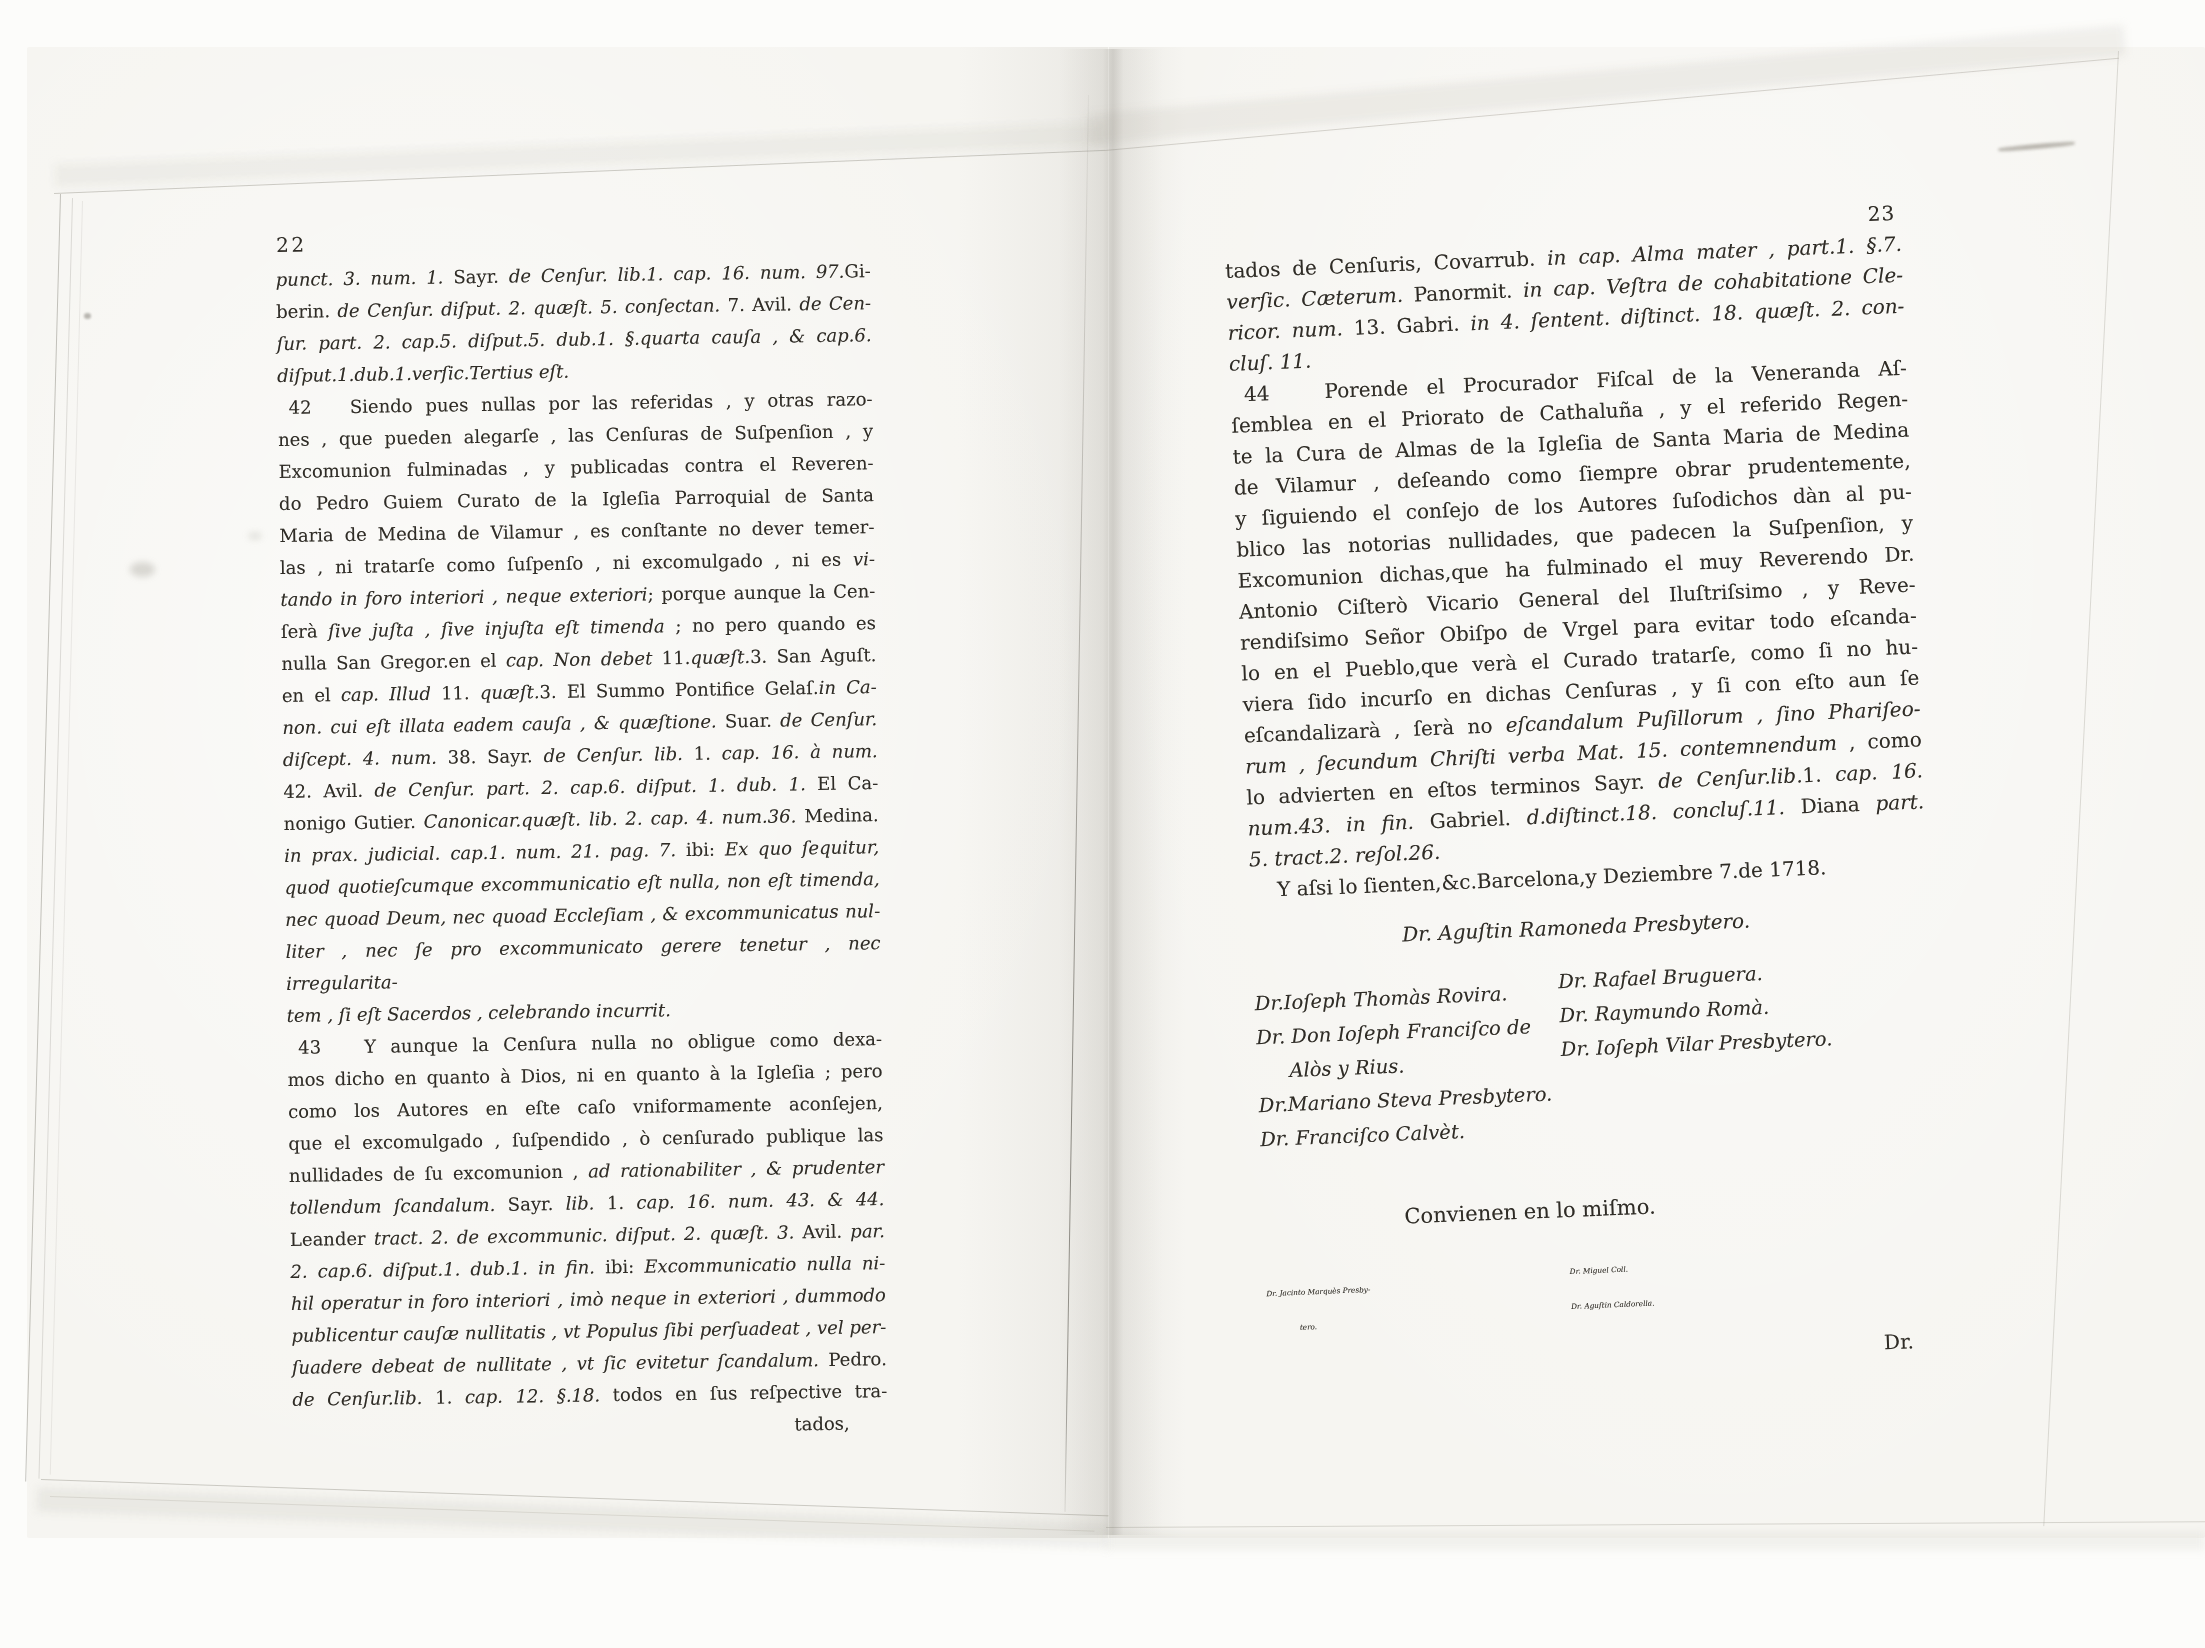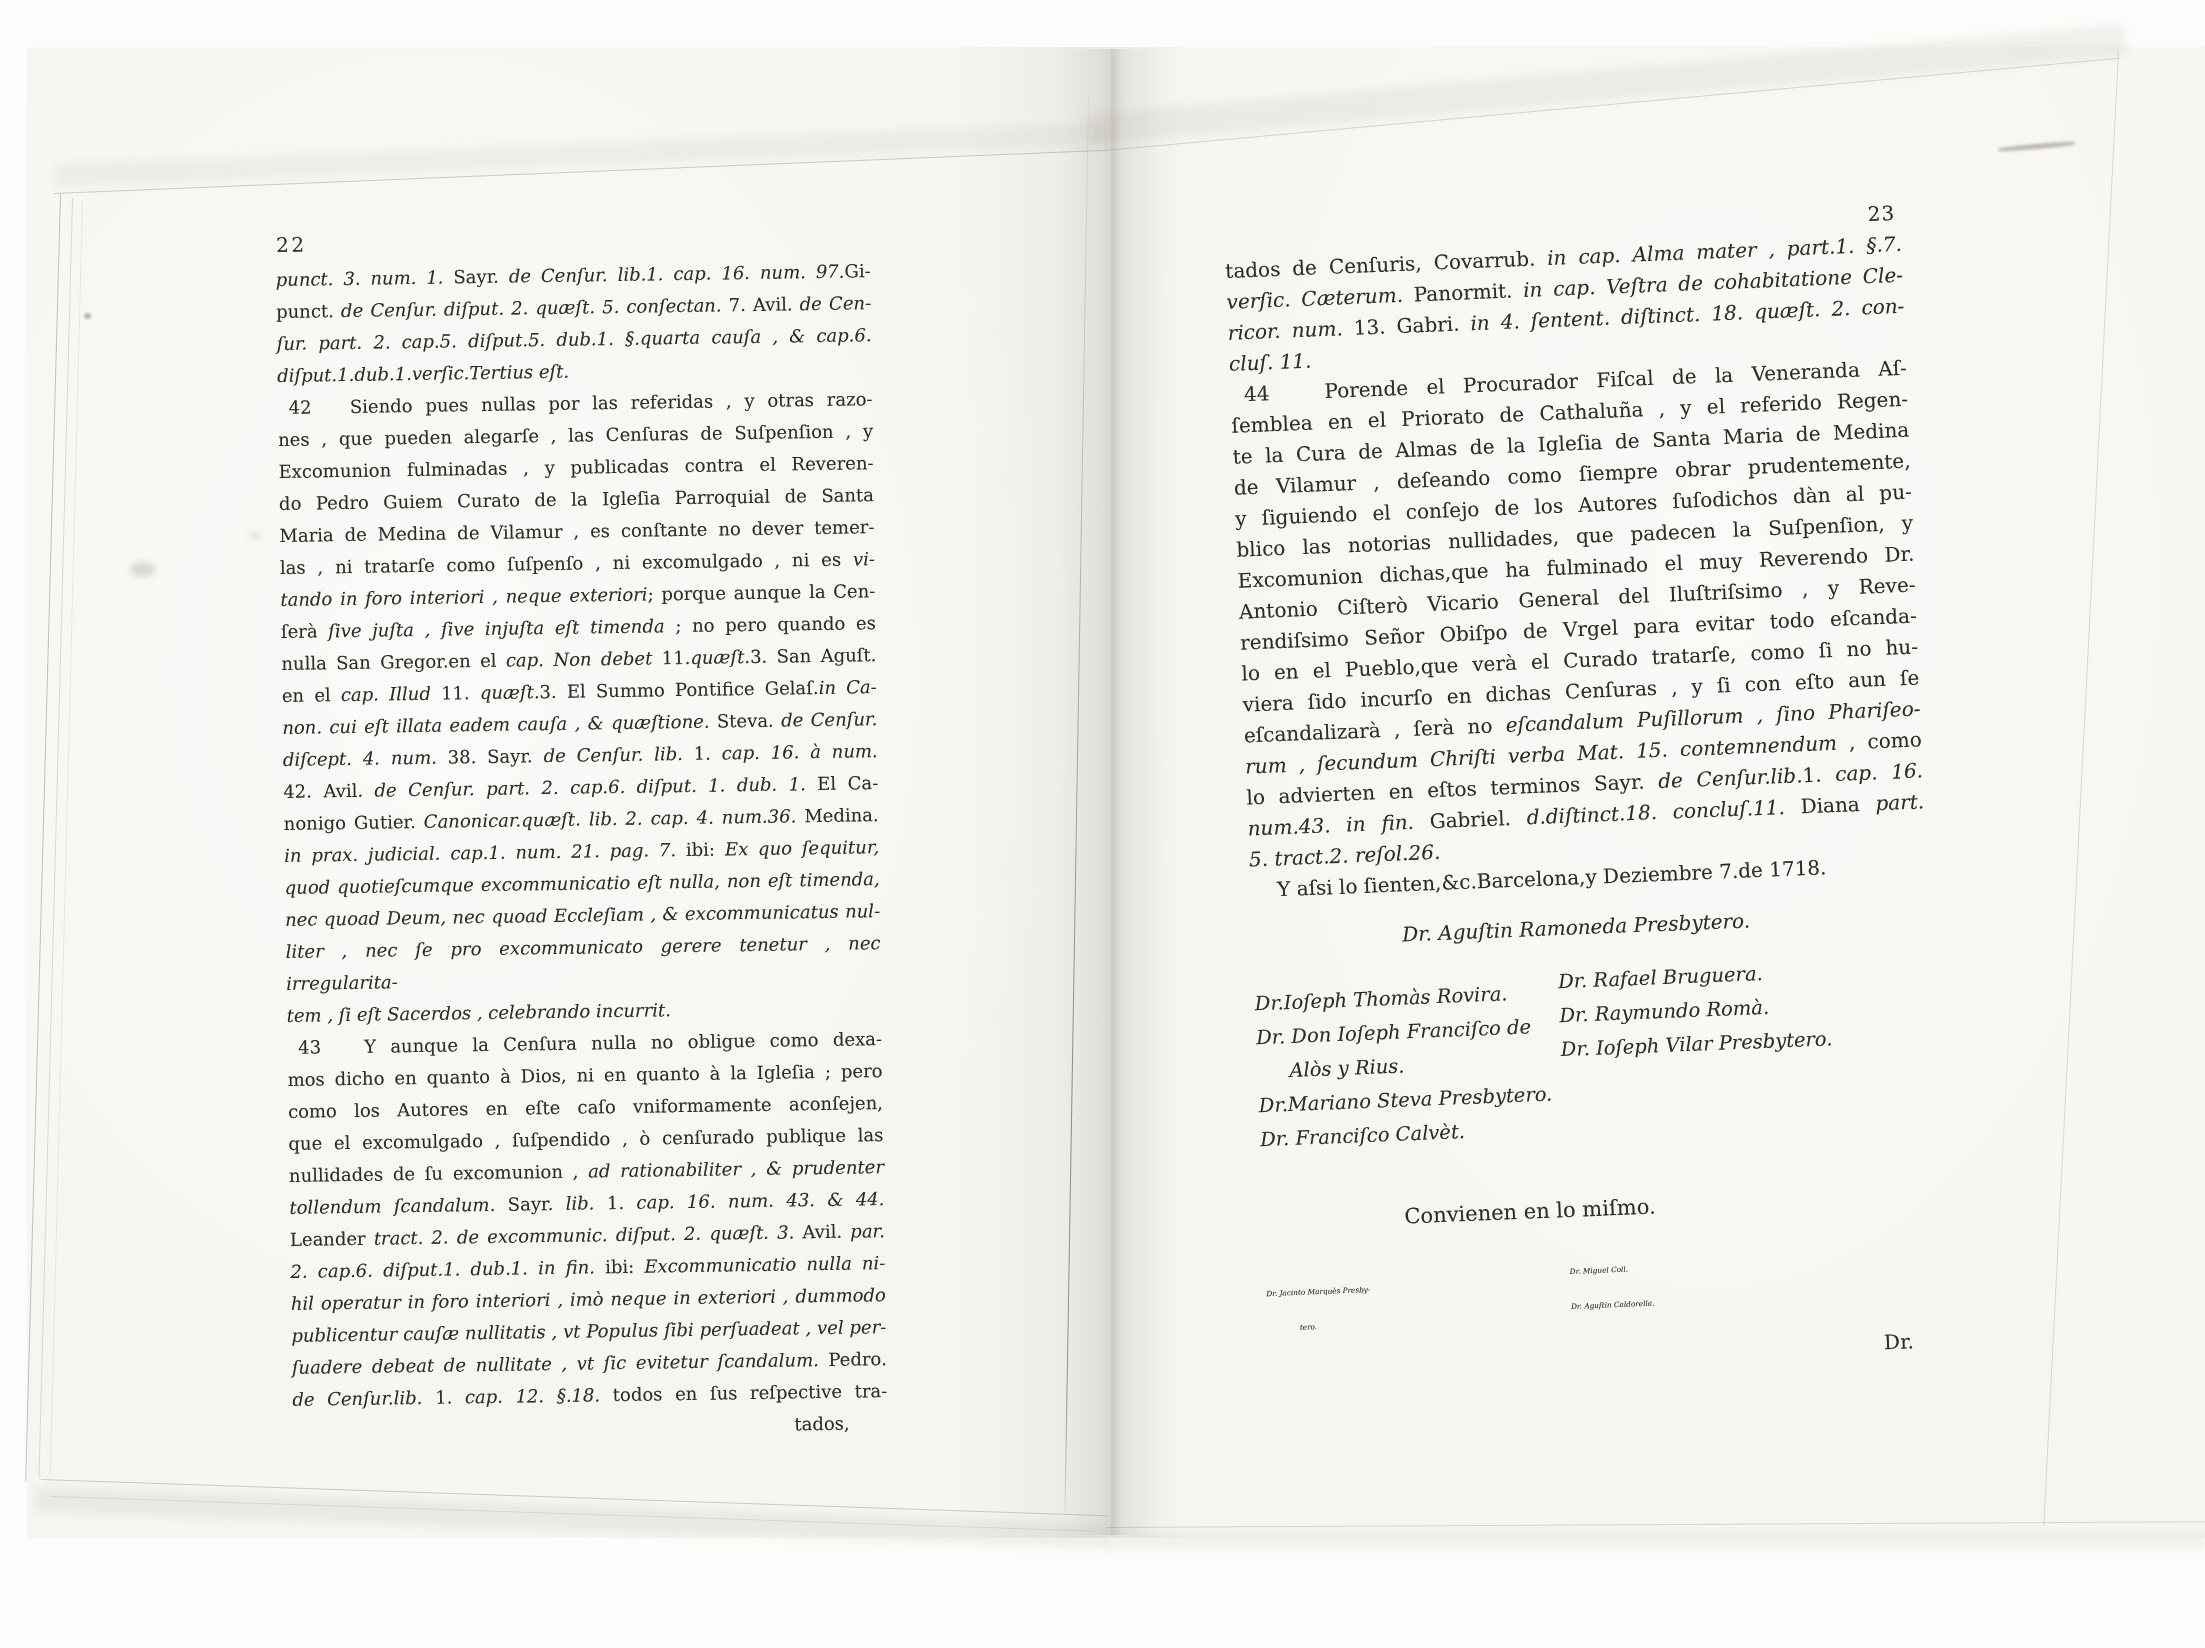--- a/index.html
+++ b/index.html
@@ -108,34 +108,34 @@
 
   <div class="smudge sm-1"></div>
   <div class="smudge sm-2"></div>
   <div class="smudge sm-3"></div>
   <div class="smudge sm-tr"></div>
 
   <div class="lp-text ink">
     <div class="folio folio-left">22</div>
     <div class="lp-lines">
         <div class="line just"><span class="it">punct. 3. num. 1.</span><span> Sayr. </span><span class="it">de Cenſur. lib.1. cap. 16. num. 97.</span><span>Gi-</span></div>
-        <div class="line just"><span>punct. </span><span class="it">de Cenſur. diſput. 2. quæſt. 5. conſectan. </span><span>7. Avil. </span><span class="it">de Cen-</span></div>
+        <div class="line just"><span>berin. </span><span class="it">de Cenſur. diſput. 2. quæſt. 5. conſectan. </span><span>7. Avil. </span><span class="it">de Cen-</span></div>
         <div class="line just"><span class="it">ſur. part. 2. cap.5. diſput.5. dub.1. §.quarta cauſa , &amp; cap.6.</span></div>
         <div class="line"><span class="it">diſput.1.dub.1.verſic.Tertius eſt.</span></div>
         <div class="line just" style="padding-left: 11px;"><span>42&nbsp;&nbsp;&nbsp;Siendo pues nullas por las referidas , y otras razo-</span></div>
         <div class="line just"><span>nes , que pueden alegarſe , las Cenſuras de Suſpenſion , y</span></div>
         <div class="line just"><span>Excomunion fulminadas , y publicadas contra el Reveren-</span></div>
         <div class="line just"><span>do Pedro Guiem Curato de la Igleſia Parroquial de Santa</span></div>
         <div class="line just"><span>Maria de Medina de Vilamur , es conſtante no dever temer-</span></div>
         <div class="line just"><span>las , ni tratarſe como ſuſpenſo , ni excomulgado , ni es </span><span class="it">vi-</span></div>
         <div class="line just"><span class="it">tando in foro interiori , neque exteriori</span><span>; porque aunque la Cen-</span></div>
         <div class="line just"><span>ſerà </span><span class="it">ſive juſta , ſive injuſta eſt timenda </span><span>; no pero quando es</span></div>
         <div class="line just"><span>nulla San Gregor.en el </span><span class="it">cap. Non debet </span><span>11.</span><span class="it">quæſt.</span><span>3. San Aguſt.</span></div>
         <div class="line just"><span>en el </span><span class="it">cap. Illud </span><span>11. </span><span class="it">quæſt.</span><span>3. El Summo Pontifice Gelaſ.</span><span class="it">in Ca-</span></div>
-        <div class="line just"><span class="it">non. cui eſt illata eadem cauſa , &amp; quæſtione. </span><span>Steva. </span><span class="it">de Cenſur.</span></div>
+        <div class="line just"><span class="it">non. cui eſt illata eadem cauſa , &amp; quæſtione. </span><span>Suar. </span><span class="it">de Cenſur.</span></div>
         <div class="line just"><span class="it">diſcept. 4. num. </span><span>38. Sayr. </span><span class="it">de Cenſur. lib. </span><span>1. </span><span class="it">cap. 16. à num.</span></div>
         <div class="line just"><span>42. Avil. </span><span class="it">de Cenſur. part. 2. cap.6. diſput. 1. dub. 1. </span><span>El Ca-</span></div>
         <div class="line just"><span>nonigo Gutier. </span><span class="it">Canonicar.quæſt. lib. 2. cap. 4. num.36. </span><span>Medina.</span></div>
         <div class="line just"><span class="it">in prax. judicial. cap.1. num. 21. pag. 7. </span><span>ibi: </span><span class="it">Ex quo ſequitur,</span></div>
         <div class="line just"><span class="it">quod quotieſcumque excommunicatio eſt nulla, non eſt timenda,</span></div>
         <div class="line just"><span class="it">nec quoad Deum, nec quoad Eccleſiam , &amp; excommunicatus nul-</span></div>
         <div class="line just"><span class="it">liter , nec ſe pro excommunicato gerere tenetur , nec irregularita-</span></div>
         <div class="line"><span class="it">tem , ſi eſt Sacerdos , celebrando incurrit.</span></div>
         <div class="line just" style="padding-left: 11px;"><span>43&nbsp;&nbsp;&nbsp;Y aunque la Cenſura nulla no obligue como dexa-</span></div>
         <div class="line just"><span>mos dicho en quanto à Dios, ni en quanto à la Igleſia ; pero</span></div>

